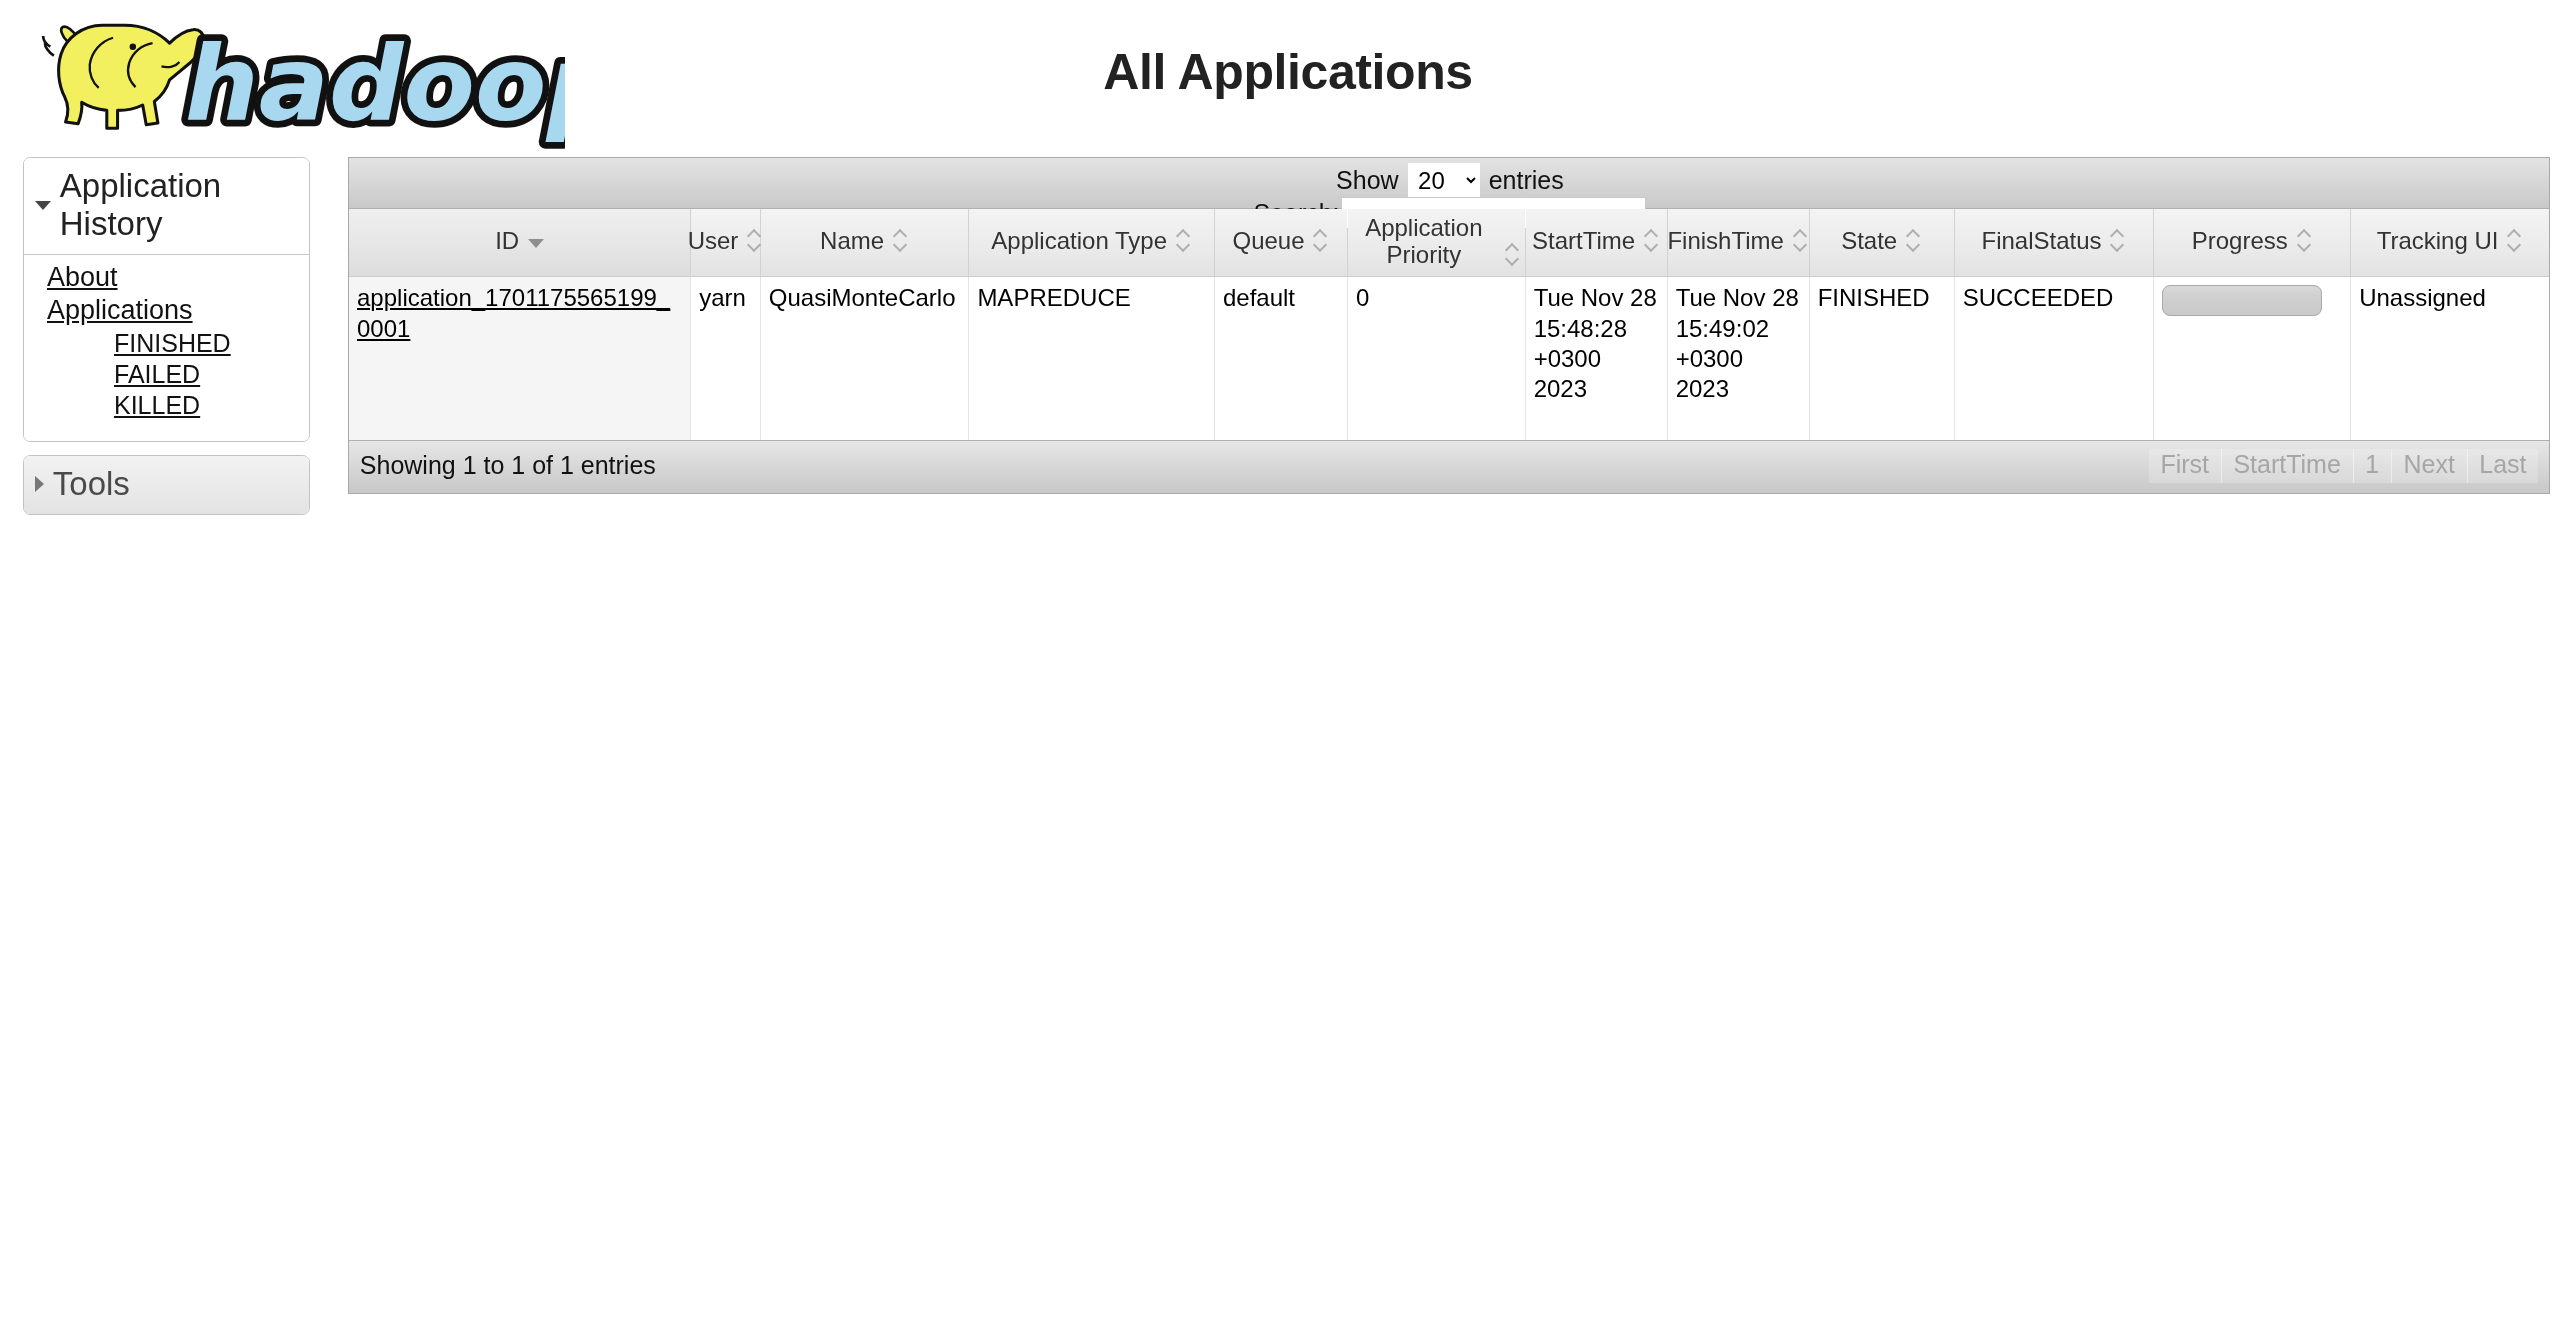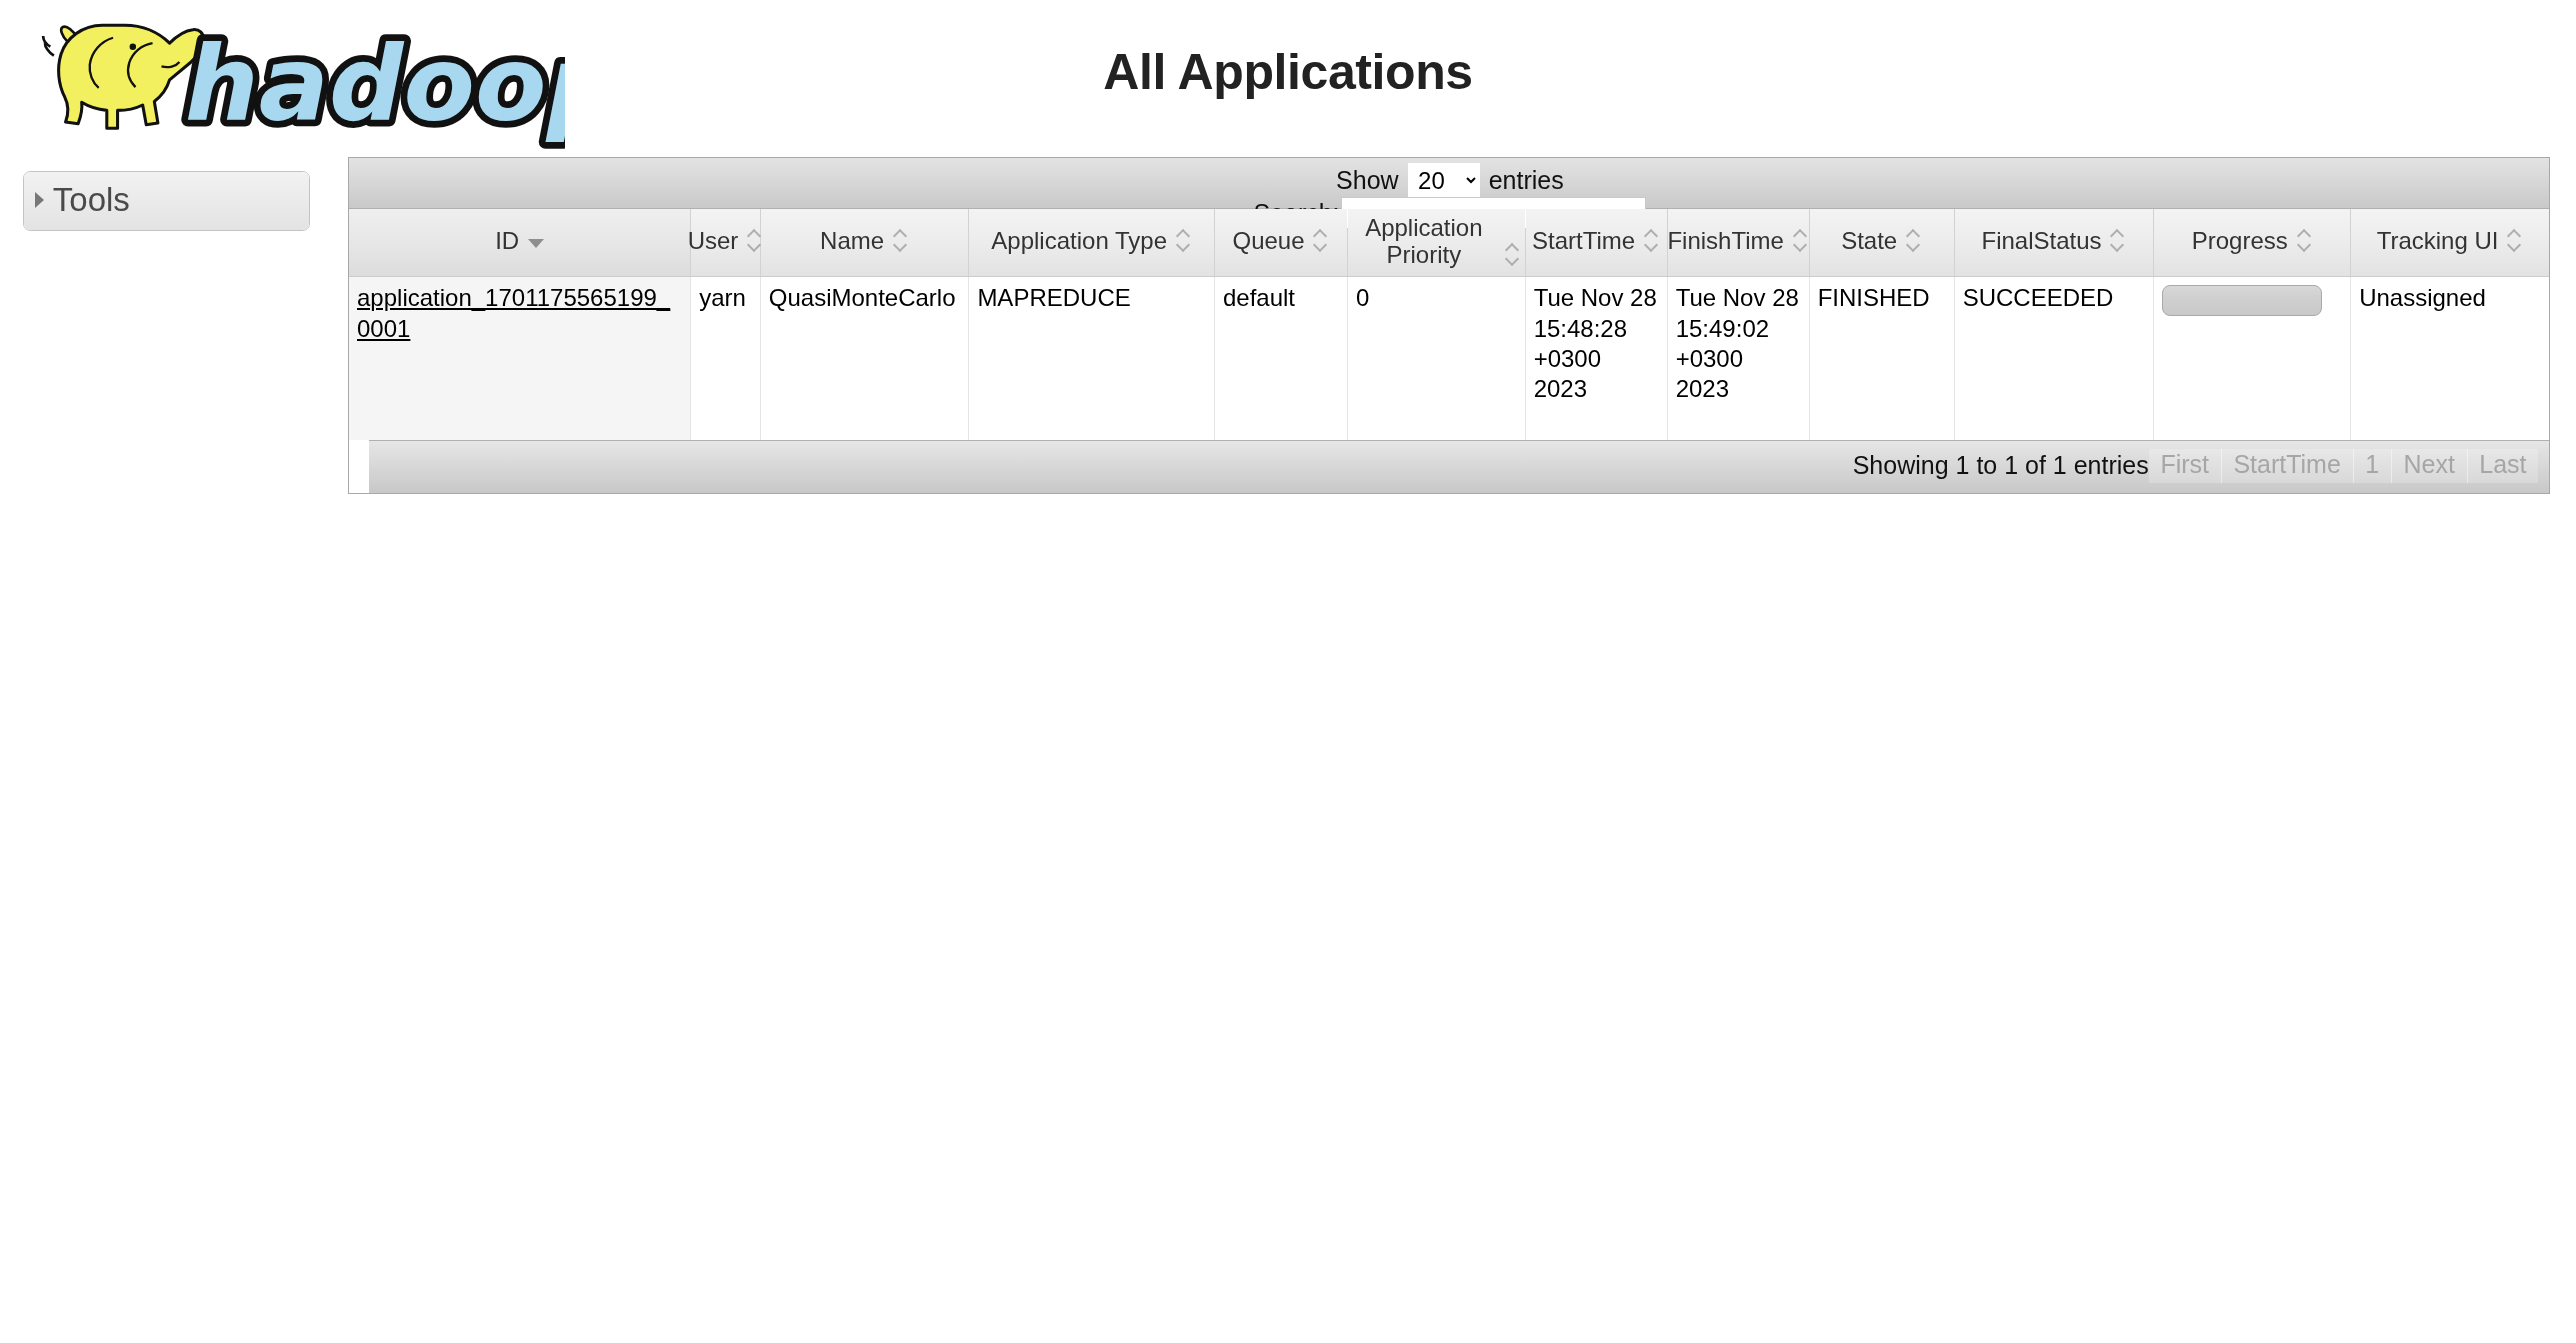--- a/index.html
+++ b/index.html
@@ -284,26 +284,25 @@
     border: 0.9px solid #a9a9a9;
     border-radius: 8px;
     background: linear-gradient(to bottom, #d8d8d8 0%, #cfcfcf 45%, #c9c9c9 100%);
     box-sizing: border-box;
     margin-top: 1.8px;
   }
 
   .dt-footer {
     display: flex;
     align-items: center;
-    justify-content: flex-end;
+    justify-content: space-between;
     background: linear-gradient(to bottom, #e6e6e6 0%, #c8c8c8 100%);
     border-top: 0.9px solid #b0b0b0;
     padding: 6.3px 10.8px 8px 10.8px;
     height: 38px;
-    margin-left: 20px;
   }
   .dt-info {
     font-size: 25px;
     color: #111111;
   }
   .dt-paginate {
     display: flex;
     align-items: center;
   }
   .pg-btn {
@@ -344,20 +343,33 @@
       </g>
     </svg>
   </div>
   <div id="page-title">All Applications</div>
 </div>
 
 <div id="body-wrap">
 
   <div id="sidebar">
 
+    <div class="nav-block">
+      <div class="nav-head">
+        <span class="tri tri-down"></span>
+        <span class="nav-head-label">Application History</span>
+      </div>
+      <div class="nav-body">
+        <a class="nav-link">About</a>
+        <a class="nav-link">Applications</a>
+        <a class="nav-link sub">FINISHED</a>
+        <a class="nav-link sub">FAILED</a>
+        <a class="nav-link sub">KILLED</a>
+      </div>
+    </div>
 
     <div id="tools-block">
       <div class="nav-head collapsed">
         <span class="tri tri-right"></span>
         <span class="nav-head-label">Tools</span>
       </div>
     </div>
 
   </div>
 

